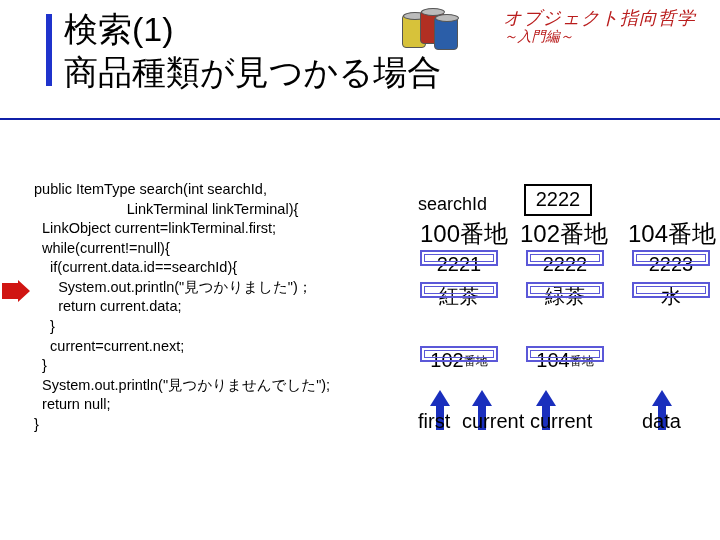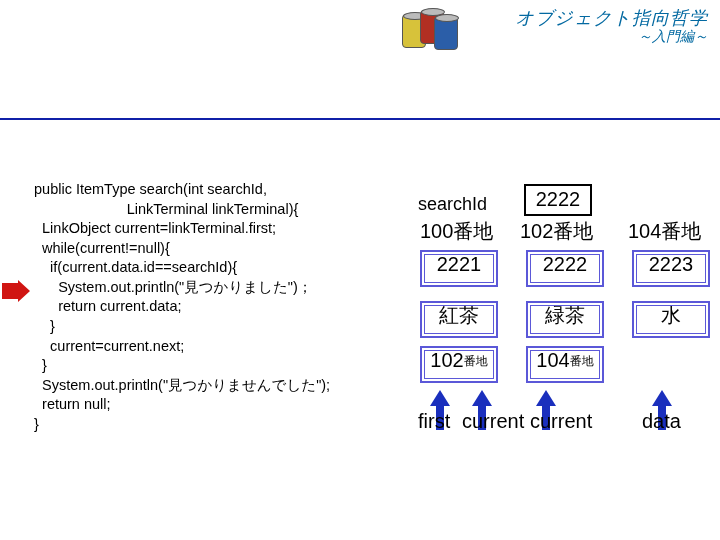--- a/index.html
+++ b/index.html
@@ -1,40 +1,40 @@
 <!DOCTYPE html>
 <html><head>
 <meta charset="utf-8">
 <style>
   html,body{margin:0;padding:0}
   body{width:720px;height:540px;background:#fff;font-family:"Meiryo","Hiragino Kaku Gothic Pro","MS PGothic",sans-serif;color:#000;position:relative;overflow:hidden}
   .slide{width:720px;height:540px;position:relative}
-  .hdr{position:absolute;right:12px;top:6px;text-align:right;color:#0369a1;font-style:italic}
+  .hdr{position:absolute;right:24px;top:6px;text-align:left;color:#b91c1c;font-style:italic}
   .hdr .t1{font-size:18px;letter-spacing:1px}
   .hdr .t2{font-size:14px;margin-top:-2px}
   .cans{position:absolute;left:388px;top:4px;width:78px;height:46px}
   .can{position:absolute;width:22px;height:32px;border-radius:4px;border:1px solid #555}
   .lid{position:absolute;width:22px;height:6px;border-radius:50%;border:1px solid #555;top:-3px;background:#bbb}
   .c1{left:14px;top:10px;background:#d7c23a}
   .c2{left:32px;top:6px;background:#b12f22}
   .c3{left:46px;top:12px;background:#2b5ea8}
   .title{position:absolute;left:46px;top:8px;font-size:34px;line-height:1.25;font-weight:400}
   .title .bar{display:inline-block;width:6px;height:72px;background:#1f33cc;vertical-align:top;margin-right:12px;margin-top:6px}
   .underline{position:absolute;left:0;top:118px;width:720px;height:2px;background:#1020a8}
   .code{position:absolute;left:34px;top:180px;font-size:14.5px;line-height:1.35;white-space:pre;font-family:"Meiryo","MS PGothic","Tahoma",sans-serif}
   .arrow-red{position:absolute;left:2px;top:280px;width:28px;height:22px}
   .arrow-red svg{display:block}
   .search-label{position:absolute;left:418px;top:194px;font-size:18px}
   .search-box{position:absolute;left:524px;top:184px;width:64px;height:28px;border:2px solid #000;text-align:center;font-size:20px;line-height:26px}
-  .addr{position:absolute;top:218px;font-size:20px}
+  .addr{position:absolute;top:218px;font-size:24px}
   .addr1{left:420px}.addr2{left:520px}.addr3{left:628px}
-  .cell{position:absolute;width:78px;height:37px;text-align:center;font-size:20px;line-height:28px}
+  .cell{position:absolute;width:78px;height:16px;text-align:center;font-size:20px;line-height:28px}
   .cell .outer{position:absolute;inset:0;border:2px solid #5b58d8}
   .cell .inner{position:absolute;inset:4px;border:1px solid #5b58d8}
-  .row1{top:250px}.row2{top:301px}.row3{top:346px}
+  .row1{top:250px}.row2{top:282px}.row3{top:346px}
   .colA{left:420px}.colB{left:526px}.colC{left:632px}
   .row3 .big{font-size:20px}
   .row3 .small{font-size:12px;vertical-align:2px}
   .uarrow{position:absolute;top:390px;width:20px;height:40px}
   .uarrow svg{display:block}
   .ua1{left:430px}.ua2{left:472px}.ua3{left:536px}.ua4{left:652px}
   .lbl{position:absolute;top:410px;font-size:20px}
   .lbl1{left:418px}.lbl2{left:462px}.lbl3{left:530px}.lbl4{left:642px}
 </style>
 </head>
@@ -50,20 +50,26 @@
       </div>
     <div class="can c3">
         <div class="lid"></div>
       </div>
   </div>
   <div class="hdr">
     <div class="t1">オブジェクト指向哲学</div>
     <div class="t2">～入門編～</div>
   </div>
 
+  <div class="title">
+    <span class="bar"></span><span style="display:inline-block;vertical-align:top">
+      <span>検索(1)</span><br>
+      <span>商品種類が見つかる場合</span>
+    </span>
+  </div>
   <div class="underline"></div>
 
   <div class="code">public ItemType search(int searchId,
                        LinkTerminal linkTerminal){
   LinkObject current=linkTerminal.first;
   while(current!=null){
     if(current.data.id==searchId){
       System.out.println("見つかりました")；
       return current.data;
     }

